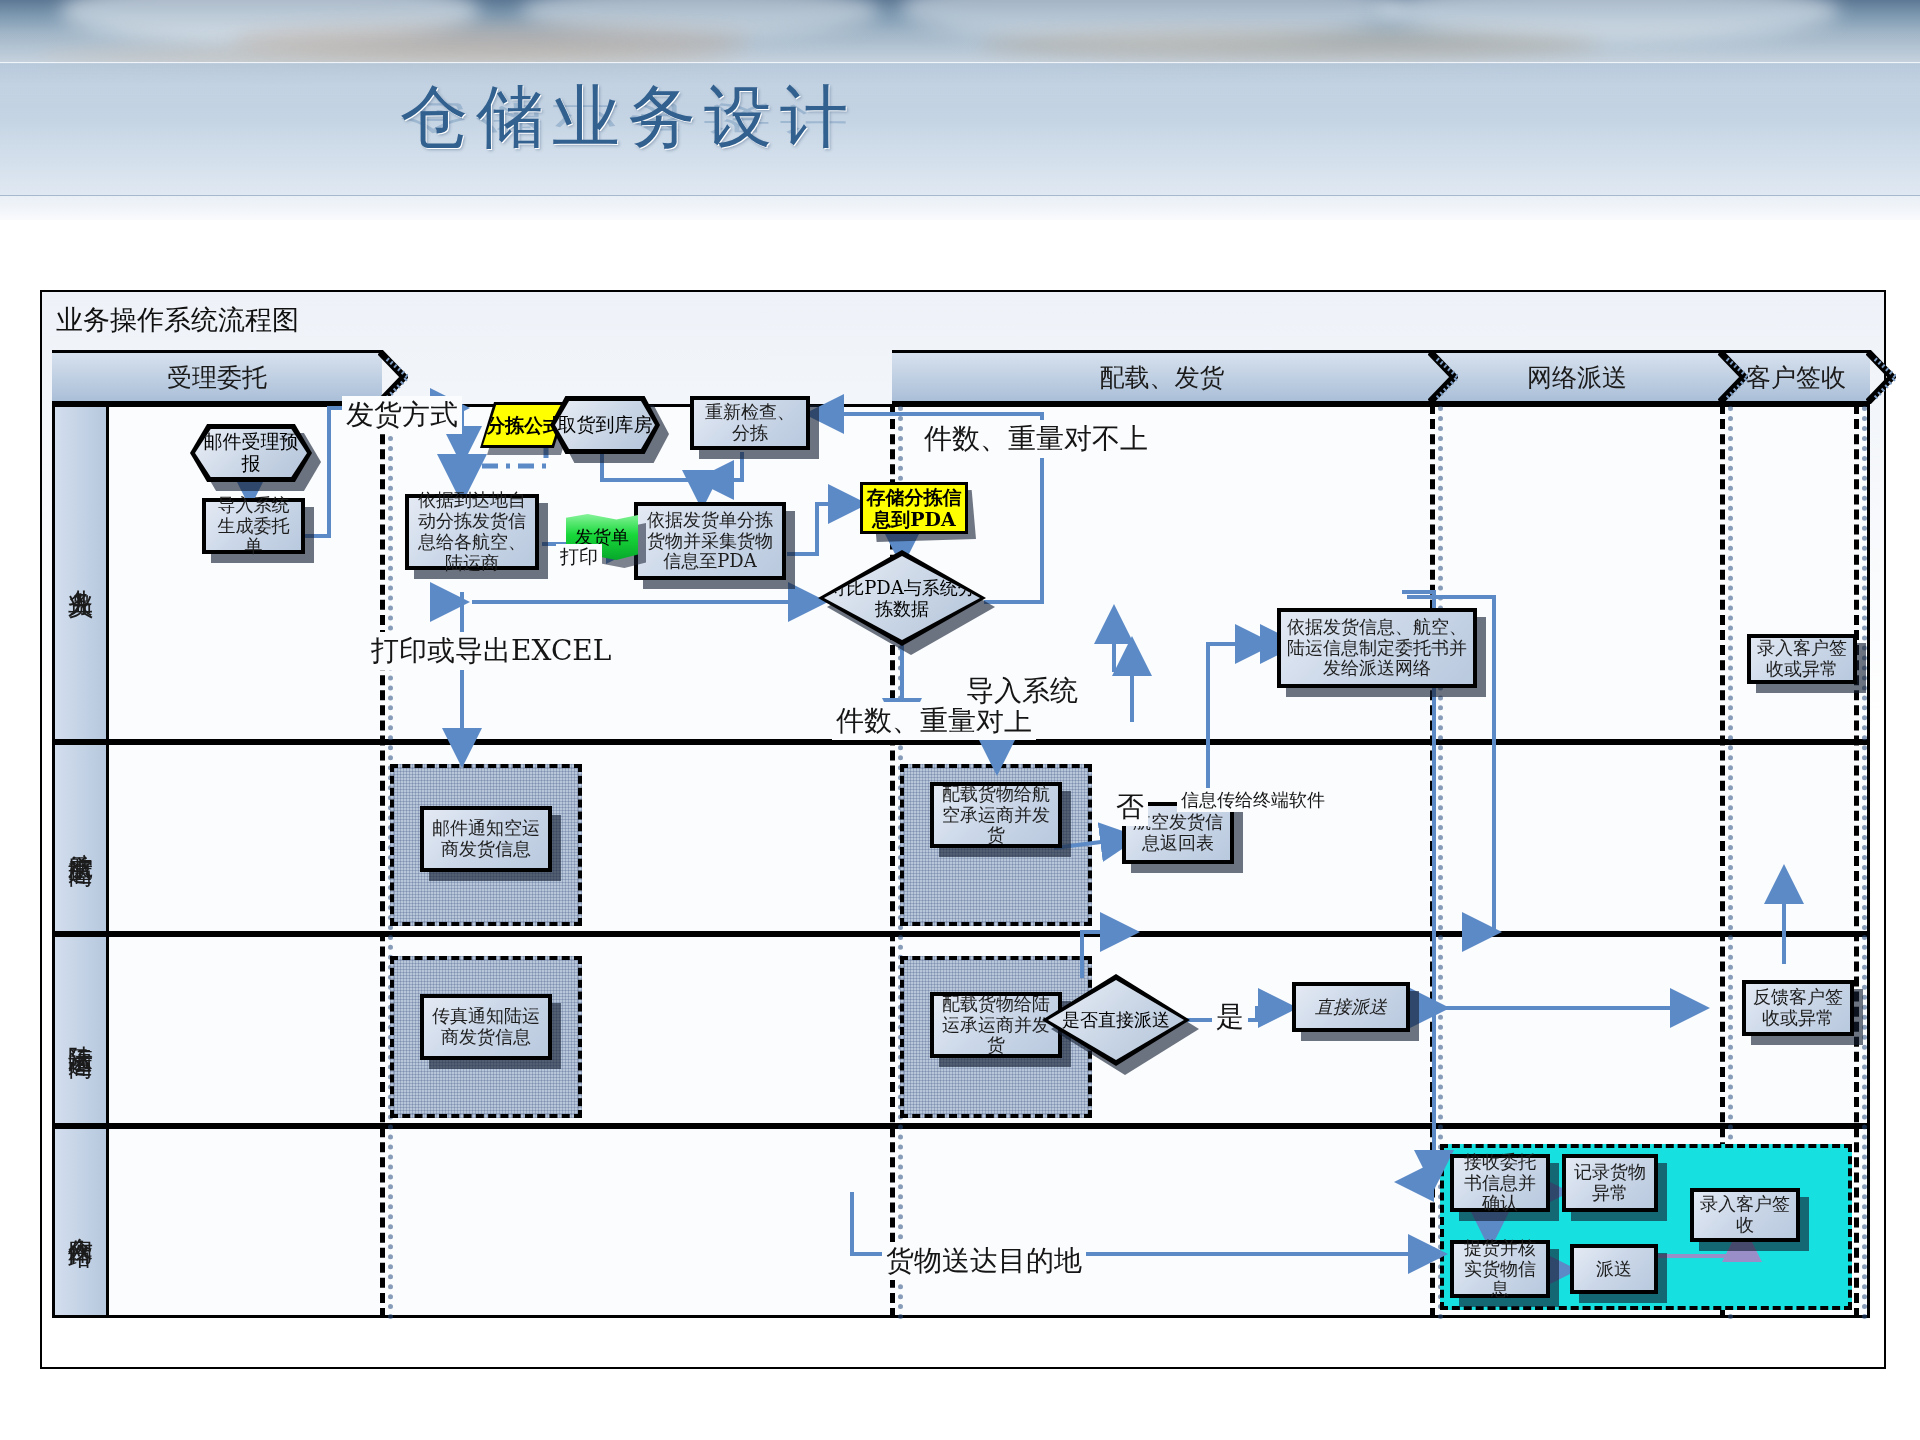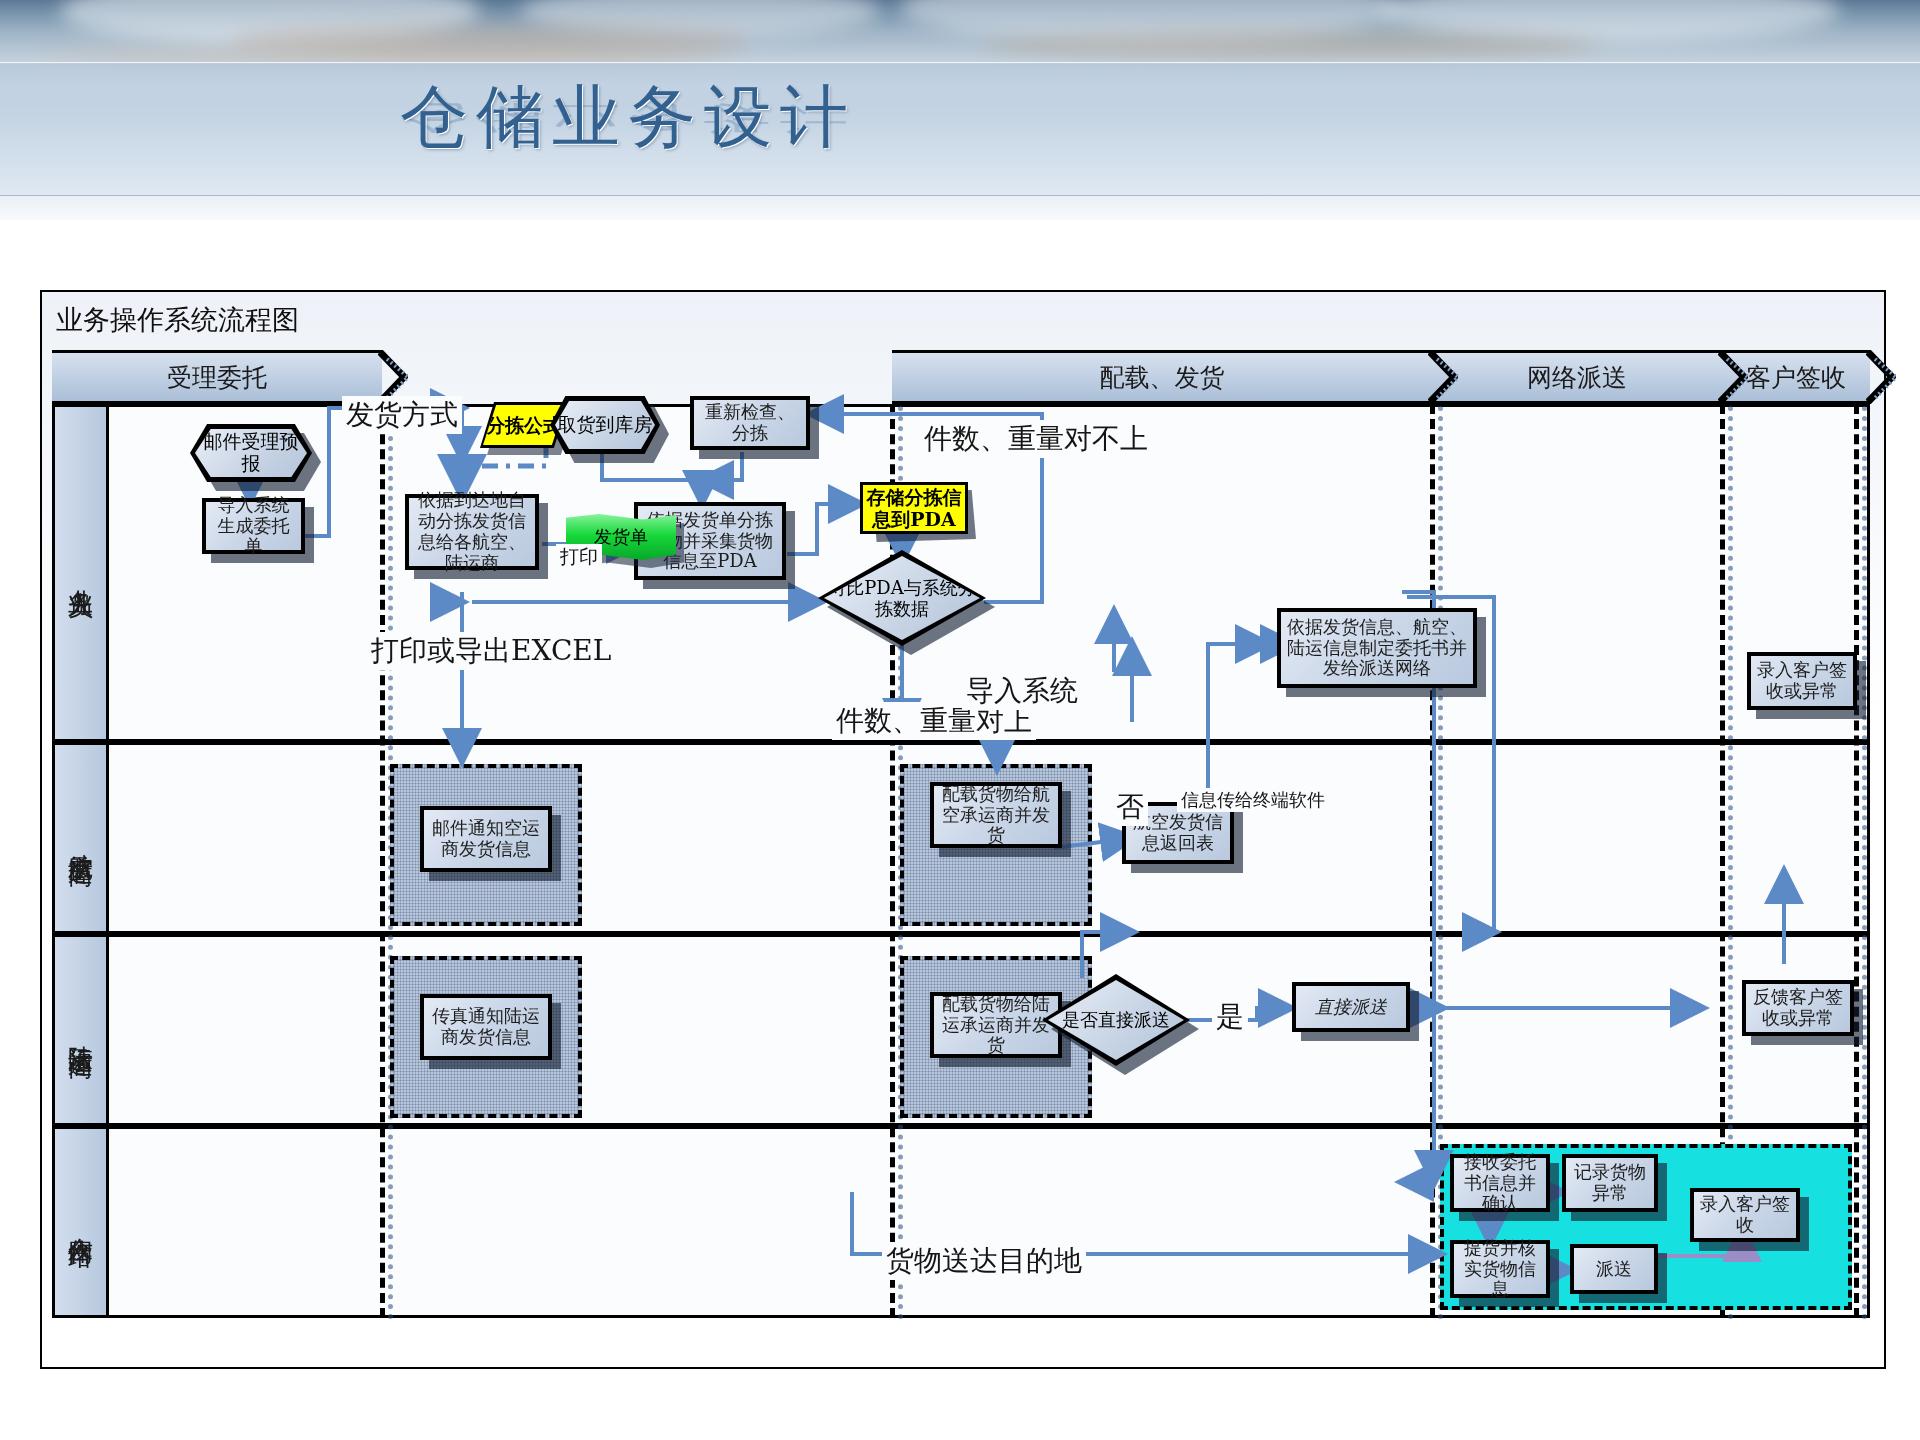--- a/index.html
+++ b/index.html
@@ -170,21 +170,21 @@
     background:rgba(20,30,50,.6);
     clip-path:polygon(4% 4%,96% 0%,100% 94%,8% 100%);z-index:-1;
   }
   .doc-fill{
     position:absolute;inset:0;background:#ffff00;border:3px solid #000;
     border-radius:0;
     display:flex;align-items:center;justify-content:center;text-align:center;
     font-family:"DejaVu Serif","Liberation Serif",serif;font-size:19px;font-weight:bold;line-height:1.18;
     box-sizing:border-box;
   }
-  .flag-wrap{position:absolute;z-index:7;padding-left:38px;}
+  .flag-wrap{position:absolute;z-index:7;}
   .flag-shadow{
     position:absolute;left:8px;top:8px;right:-8px;bottom:-8px;
     background:rgba(20,30,50,.55);
     clip-path:polygon(0 8%,30% 0,70% 12%,100% 2%,100% 88%,70% 100%,30% 88%,0 100%);z-index:-1;
   }
   .flag-fill{
     position:absolute;inset:0;
     background:linear-gradient(to bottom,#86f39a,#18d83a 45%,#07a82a);
     clip-path:polygon(0 8%,30% 0,70% 12%,100% 2%,100% 88%,70% 100%,30% 88%,0 100%);
     display:flex;align-items:center;justify-content:center;text-align:center;
@@ -447,21 +447,21 @@
     <div class="diamond-in"></div>
     <div class="diamond-fill">
         <span>对比PDA与系统分拣数据</span>
       </div>
   </div>
 
   <div class="node proc" style="left:1235px;top:316px;width:200px;height:80px;">
     <span>依据发货信息、航空、陆运信息制定委托书并发给派送网络</span>
   </div>
 
-  <div class="node proc" style="left:1705px;top:360px;width:110px;height:58px;">
+  <div class="node proc" style="left:1705px;top:342px;width:110px;height:50px;">
     <span>录入客户签收或异常</span>
   </div>
 
   <div class="node proc" style="left:378px;top:514px;width:132px;height:66px;">
     <span>邮件通知空运商发货信息</span>
   </div>
   <div class="node proc" style="left:888px;top:490px;width:132px;height:66px;">
     <span>配载货物给航空承运商并发货</span>
   </div>
   <div class="node proc" style="left:1080px;top:510px;width:112px;height:62px;">

